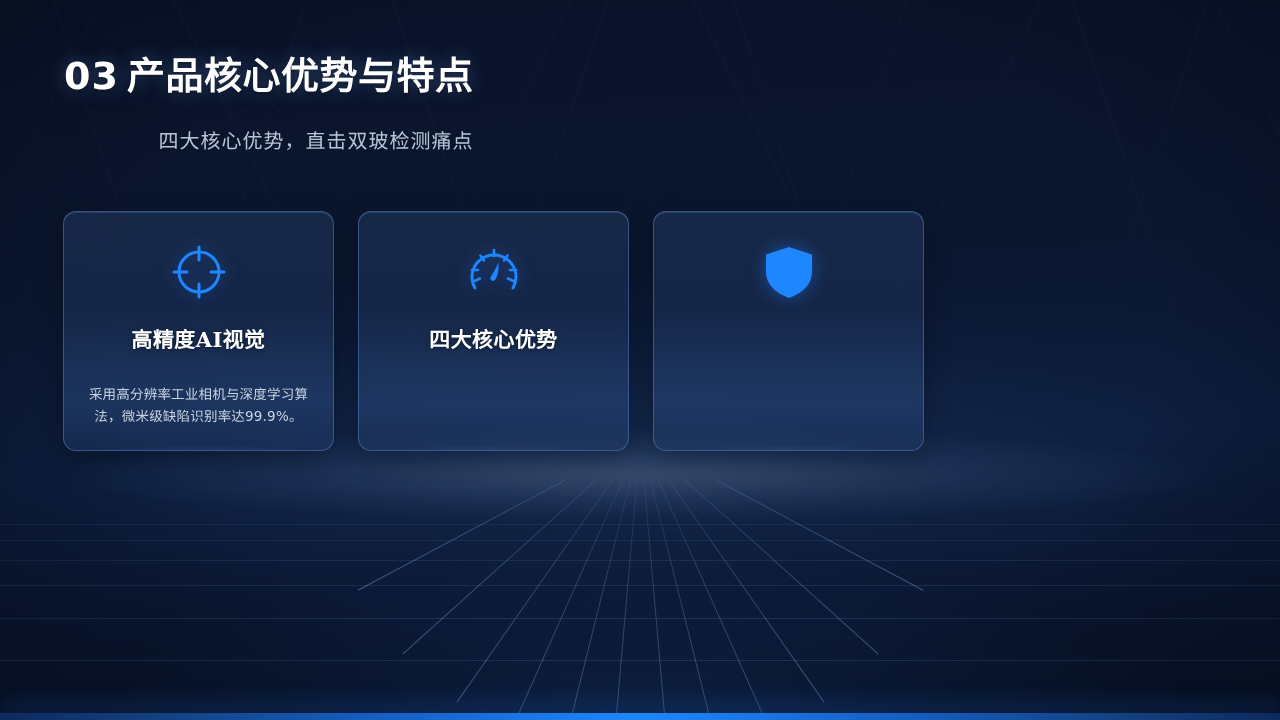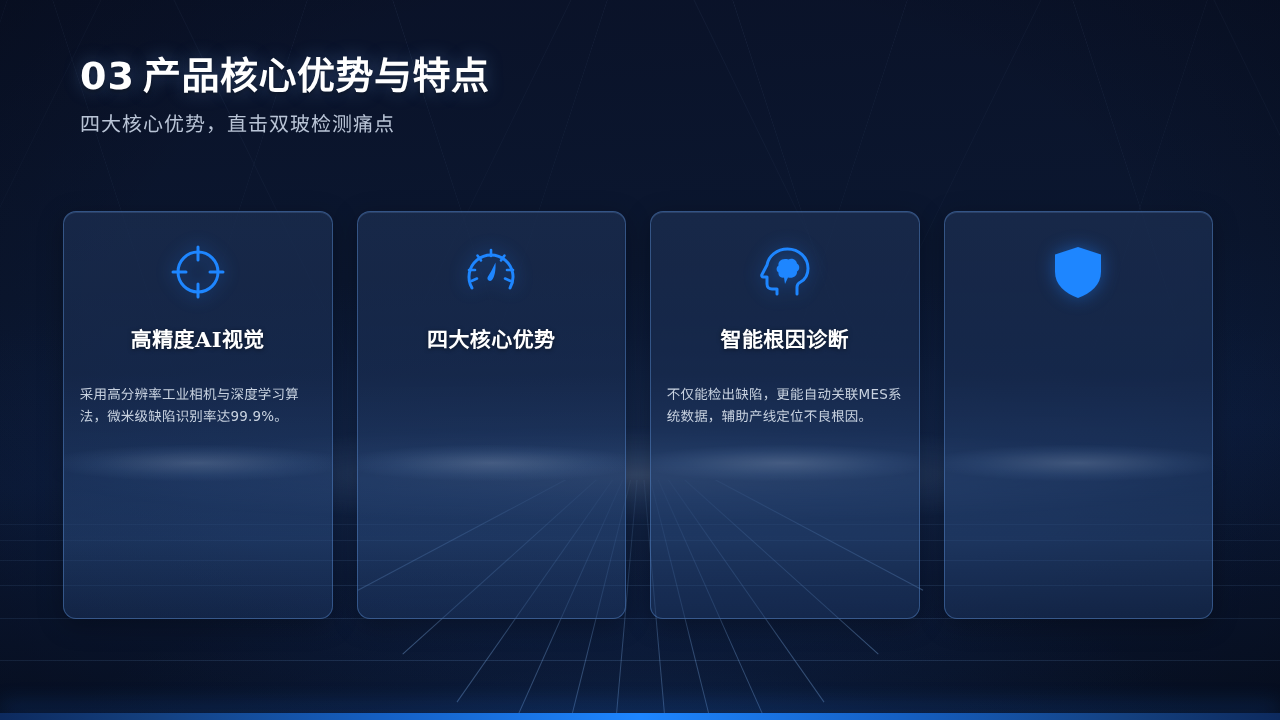--- a/index.html
+++ b/index.html
@@ -80,36 +80,36 @@
     background: radial-gradient(ellipse 760px 62px at 50% 50%, rgba(188,210,238,0.20) 0%, rgba(120,160,215,0.10) 42%, rgba(40,80,150,0.0) 78%);
     filter: blur(2px);
   }
 
   
   .bg-vignette {
     background: radial-gradient(ellipse 1000px 640px at 50% 44%, rgba(0,0,0,0) 52%, rgba(3,7,18,0.55) 100%);
   }
 
   
-  .header { position: absolute; left: 80px; top: 52px; }
+  .header { position: absolute; left: 64px; top: 52px; text-align: right; }
 
   .page-title {
     font-family: "DejaVu Sans", "Liberation Sans", sans-serif;
     font-weight: 700;
     font-size: 38px;
     line-height: 48px;
     color: #ffffff;
     letter-spacing: 0.5px;
     text-shadow: 0 0 18px rgba(120,175,255,0.35), 0 2px 4px rgba(0,0,0,0.55);
     white-space: nowrap;
   }
   .page-title .num { letter-spacing: 1px; margin-right: 8px; }
 
   .page-subtitle {
-    margin-top: 10px;
+    margin-top: 27px;
     font-family: "DejaVu Serif", "Liberation Serif", serif;
     font-size: 20px;
     line-height: 28px;
     color: #b9c4d6;
     letter-spacing: 1px;
     white-space: nowrap;
   }
 
   
   .cards {
@@ -117,21 +117,21 @@
     left: 63px;
     top: 211px;
     width: 1150px;
     display: flex;
     gap: 24px;
   }
 
   .card {
     position: relative;
     width: 271px;
-    height: 408px;
+    height: 240px;
     border-radius: 13px;
     border: 1px solid rgba(92,142,210,0.45);
     background:
       linear-gradient(to bottom,
         rgba(28,47,82,0.72) 0%,
         rgba(25,44,80,0.70) 40%,
         rgba(36,64,110,0.62) 66%,
         rgba(44,78,130,0.50) 80%,
         rgba(30,56,100,0.48) 100%);
     box-shadow:
@@ -177,20 +177,21 @@
     text-shadow: 0 1px 4px rgba(0,0,0,0.5);
     white-space: nowrap;
   }
 
   .card-desc {
     margin-top: 30px;
     font-family: "DejaVu Sans", "Liberation Sans", sans-serif;
     font-size: 13.5px;
     line-height: 21.5px;
     color: #c8d2e0;
+    text-align: center;
     letter-spacing: 0.2px;
     width: 236px;
   }
 
   
   .bottom-bar {
     position: absolute;
     left: 0; right: 0; bottom: 0;
     height: 7px;
     background: linear-gradient(to right,
@@ -255,30 +256,20 @@
           <line x1="7" y1="27" x2="13" y2="27" stroke="#1e86ff" stroke-width="2.6" stroke-linecap="round"></line>
           <line x1="51" y1="27" x2="45" y2="27" stroke="#1e86ff" stroke-width="2.6" stroke-linecap="round"></line>
           <line x1="9.5" y1="38" x2="15" y2="35.5" stroke="#1e86ff" stroke-width="2.6" stroke-linecap="round"></line>
           <line x1="48.5" y1="38" x2="43" y2="35.5" stroke="#1e86ff" stroke-width="2.6" stroke-linecap="round"></line>
           <path d="M33.5 19.5 C31 25 28 30.5 26 33.5 C24 36.5 27.5 39.5 30 37 C32.5 34.5 34 27 33.5 19.5 Z" fill="#1e86ff"></path>
         </svg>
       </div>
       <div class="card-title">四大核心优势</div>
     </div>
 
-    <div class="card">
-      <div class="card-icon">
-        <svg width="60" height="58" viewBox="0 0 60 58" fill="none">
-          <path d="M42 51 L42 44 C42 41.5 43.5 40 45.5 39 C50 36.5 53 31.5 53 25.5 C53 14.5 44 6 32.5 6 C22 6 13.5 13 12 22 L7 31.5 C6.3 32.8 7 34 8.4 34 L12 34 L12 41 C12 44 14 46 17 46 L22 46 L22 51" stroke="#1e86ff" stroke-width="3" stroke-linecap="round" stroke-linejoin="round"></path>
-          <path d="M30 16 C25.5 16 23 19 23.5 22.5 C21 24 21 28 23.5 29.5 C23 33 26 35.5 29 34.5 L30 41 L33 34.5 C38 36 42.5 32.5 42 28.5 C45 27 45 22 42 20.5 C41.5 17 37 14.5 33.5 16.5 C32.5 16 31 16 30 16 Z" fill="#1e86ff"></path>
-        </svg>
-      </div>
-      <div class="card-title">智能根因诊断</div>
-      <div class="card-desc">不仅能检出缺陷，更能自动关联MES系统数据，辅助产线定位不良根因。</div>
-    </div>
 
     <div class="card">
       <div class="card-icon">
         <svg width="56" height="58" viewBox="0 0 56 58" fill="none">
           <path d="M28 4 L51 11.5 L51 29 C51 41.5 41 50.5 28 55 C15 50.5 5 41.5 5 29 L5 11.5 Z" fill="#1e86ff"></path>
         </svg>
       </div>
     </div>
 
   </div>

